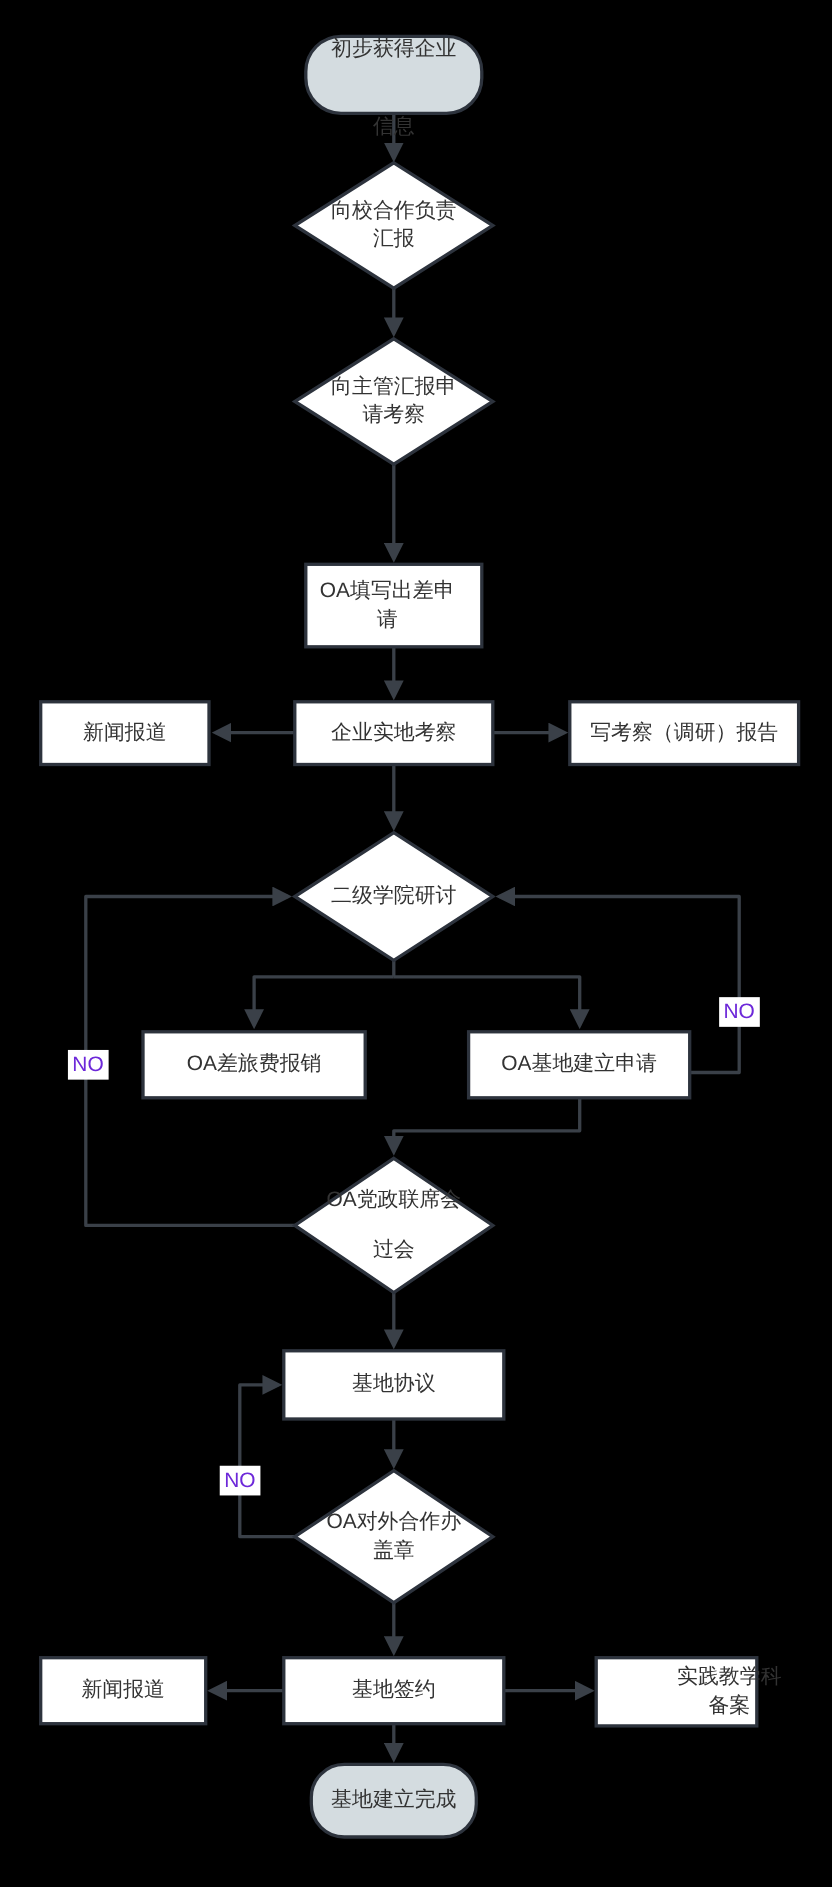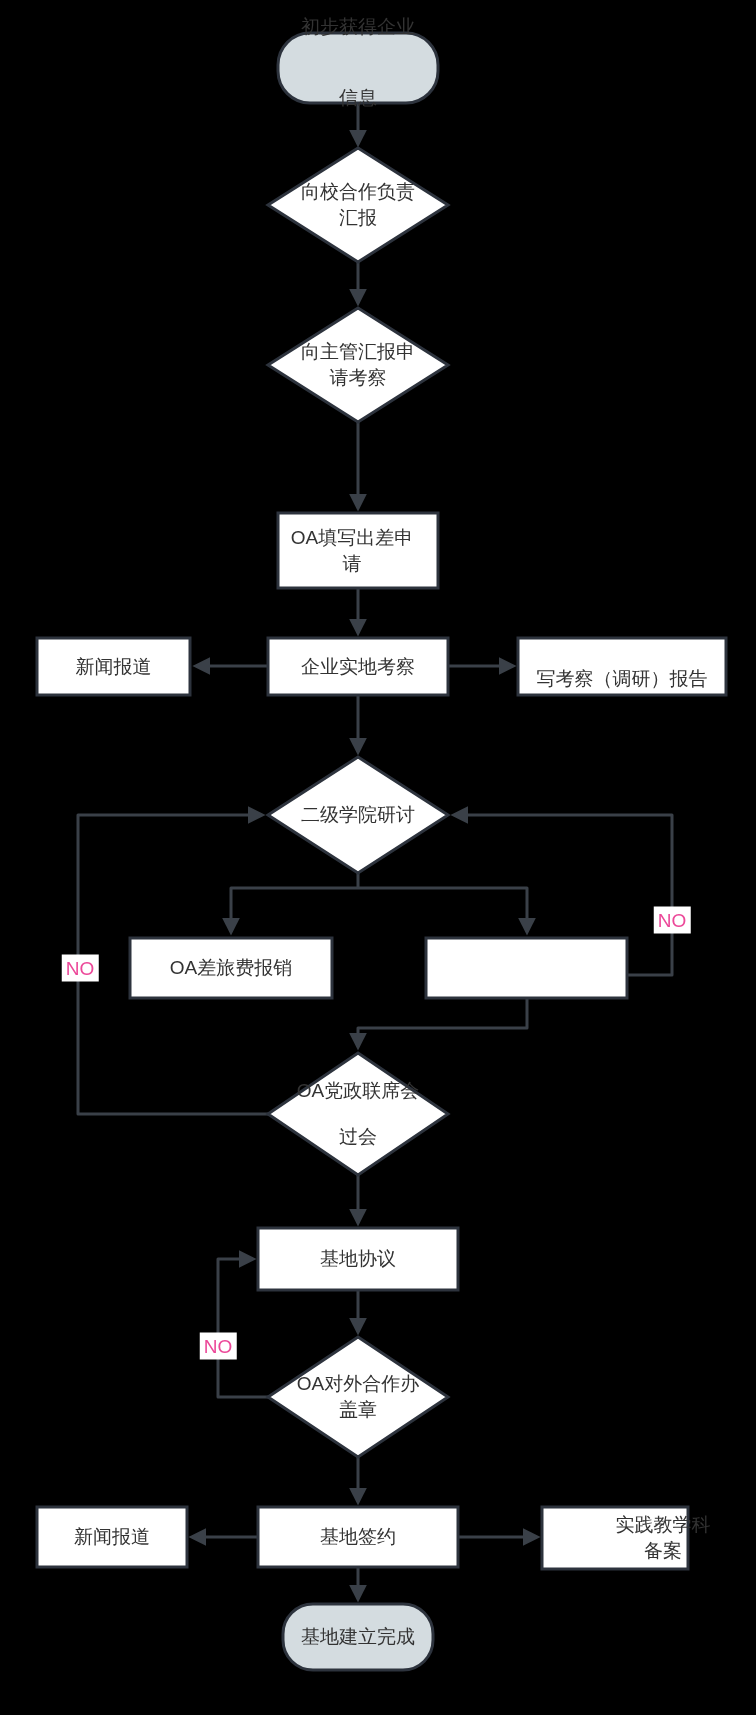--- a/index.html
+++ b/index.html
@@ -9,21 +9,21 @@
   }
   #diagram-svg{position:absolute;left:0;top:0;}
   .edge{fill:none;stroke:#3a4048;stroke-width:3;stroke-linejoin:round;}
   .node-shape{fill:#ffffff;stroke:#2d333d;stroke-width:3;}
   .terminal-shape{fill:#d4dce0;stroke:#2d333d;stroke-width:3;}
   .node-label{
     position:absolute;display:flex;flex-direction:column;align-items:center;justify-content:center;
     text-align:center;color:#333;font-size:19px;line-height:26px;pointer-events:none;
   }
   .edge-label{
-    position:absolute;transform:translate(-50%,-50%);background:#fff;color:#ec4899;
+    position:absolute;transform:translate(-50%,-50%);background:#fff;color:#6d28d9;
     font-size:19px;line-height:25px;padding:1px 4px;text-align:center;
   }
 </style>
 </head>
 <body>
 
 <div id="canvas">
 
   <svg id="diagram-svg" width="756" height="1715" viewBox="0 0 756 1715">
     <defs>
@@ -65,21 +65,21 @@
     <rect class="node-shape" x="426" y="938" width="201" height="60"></rect>
     <polygon class="node-shape" points="358,1053 448,1114 358,1175 268,1114"></polygon>
     <rect class="node-shape" x="258" y="1228" width="200" height="62"></rect>
     <polygon class="node-shape" points="358,1337 448,1397 358,1457 268,1397"></polygon>
     <rect class="node-shape" x="37" y="1507" width="150" height="60"></rect>
     <rect class="node-shape" x="258" y="1507" width="200" height="60"></rect>
     <rect class="node-shape" x="542" y="1507" width="146" height="62"></rect>
     <rect class="terminal-shape" x="283" y="1604" width="150" height="66" rx="30"></rect>
   </svg>
 
-  <div class="node-label" style="left:278px;top:33px;width:160px;height:58px;gap:45px;">
+  <div class="node-label" style="left:278px;top:51px;width:160px;height:58px;gap:45px;">
     <div>初步获得企业</div>
     <div>信息</div>
   </div>
   <div class="node-label" style="left:268px;top:148px;width:180px;height:114px;">
     <div>向校合作负责</div>
     <div>汇报</div>
   </div>
   <div class="node-label" style="left:268px;top:308px;width:180px;height:114px;">
     <div>向主管汇报申</div>
     <div>请考察</div>
@@ -87,28 +87,31 @@
   <div class="node-label" style="left:278px;top:513px;width:148px;height:75px;">
     <div>OA填写出差申</div>
     <div>请</div>
   </div>
   <div class="node-label" style="left:37px;top:638px;width:153px;height:57px;">
     <div>新闻报道</div>
   </div>
   <div class="node-label" style="left:268px;top:638px;width:180px;height:57px;">
     <div>企业实地考察</div>
   </div>
-  <div class="node-label" style="left:518px;top:638px;width:208px;height:57px;margin-top:12px;">
+  <div class="node-label" style="left:518px;top:638px;width:208px;height:57px;">
     <div>写考察（调研）报告</div>
   </div>
   <div class="node-label" style="left:268px;top:757px;width:180px;height:116px;">
     <div>二级学院研讨</div>
   </div>
   <div class="node-label" style="left:130px;top:938px;width:202px;height:60px;">
     <div>OA差旅费报销</div>
+  </div>
+  <div class="node-label" style="left:426px;top:938px;width:201px;height:60px;">
+    <div>OA基地建立申请</div>
   </div>
   <div class="node-label" style="left:268px;top:1053px;width:180px;height:122px;gap:20px;">
     <div>OA党政联席会</div>
     <div>过会</div>
   </div>
   <div class="node-label" style="left:258px;top:1228px;width:200px;height:62px;border-radius:27px;">
     <div>基地协议</div>
   </div>
   <div class="node-label" style="left:268px;top:1337px;width:180px;height:120px;text-align:center;">
     <div>OA对外合作办</div>

